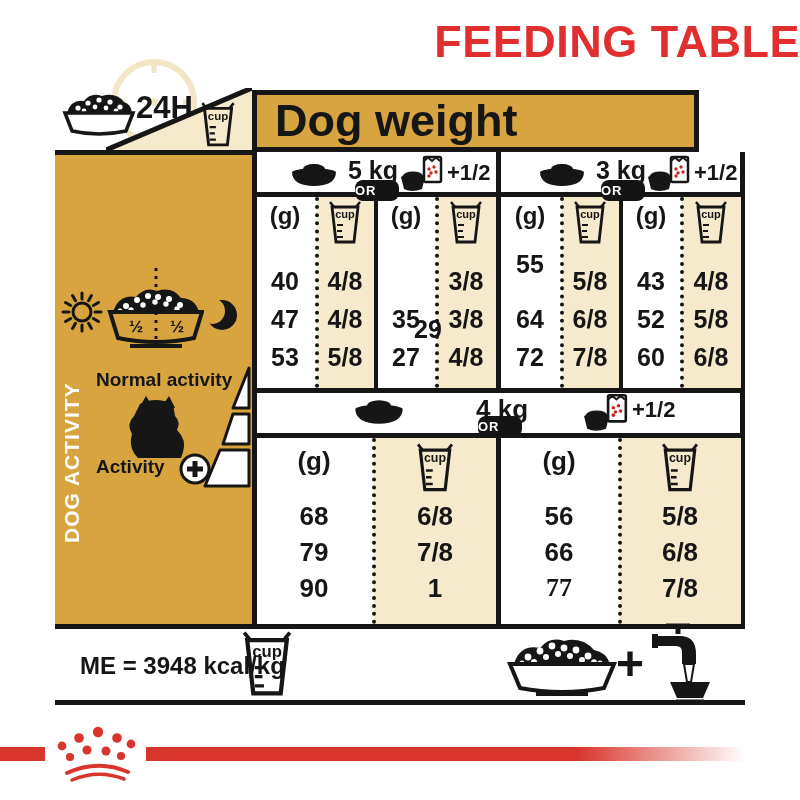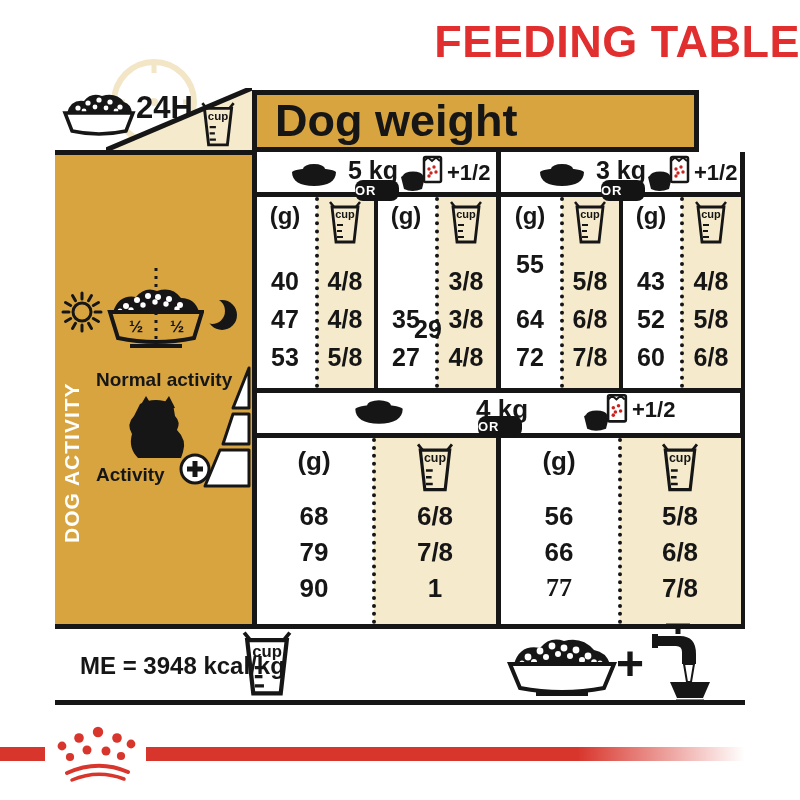--- a/index.html
+++ b/index.html
@@ -136,21 +136,21 @@
   <div class="vlabel">DOG ACTIVITY</div>
 
   <div class="sbtext" style="left:96px;top:369px;width:140px;">Normal activity</div>
 
   <svg class="abs" style="left:116px;top:392px;" width="78" height="68" viewBox="0 0 78 68">
     <polygon points="30,4 38,17 23,16" fill="var(--ink)"></polygon>
     <polygon points="53,4 59,16 44,17" fill="var(--ink)"></polygon>
     <path d="M24 12 Q39 4 57 12 L59 24 Q65 30 61 38 Q71 48 67 60 L65 66 L22 66 Q12 56 16 42 Q10 32 18 24 Z" fill="var(--ink)"></path>
   </svg>
 
-  <div class="sbtext" style="left:96px;top:456px;margin-top:8px;">Activity</div>
+  <div class="sbtext" style="left:96px;top:456px;">Activity</div>
 
   <svg class="abs" style="left:202px;top:364px;" width="50" height="126" viewBox="0 0 50 126">
     <g fill="#fff" stroke="var(--ink)" stroke-width="3" stroke-linejoin="round">
       <polygon points="47,4 47,44 31,44"></polygon>
       <polygon points="47,50 47,80 21,80 31,50"></polygon>
       <polygon points="47,86 47,122 3,122 18,86"></polygon>
     </g>
   </svg>
   <svg class="abs" style="left:178px;top:452px;z-index:4;" width="34" height="34" viewBox="0 0 34 34">
     <circle cx="17" cy="17" r="14" fill="#fff" stroke="var(--ink)" stroke-width="3"></circle>

